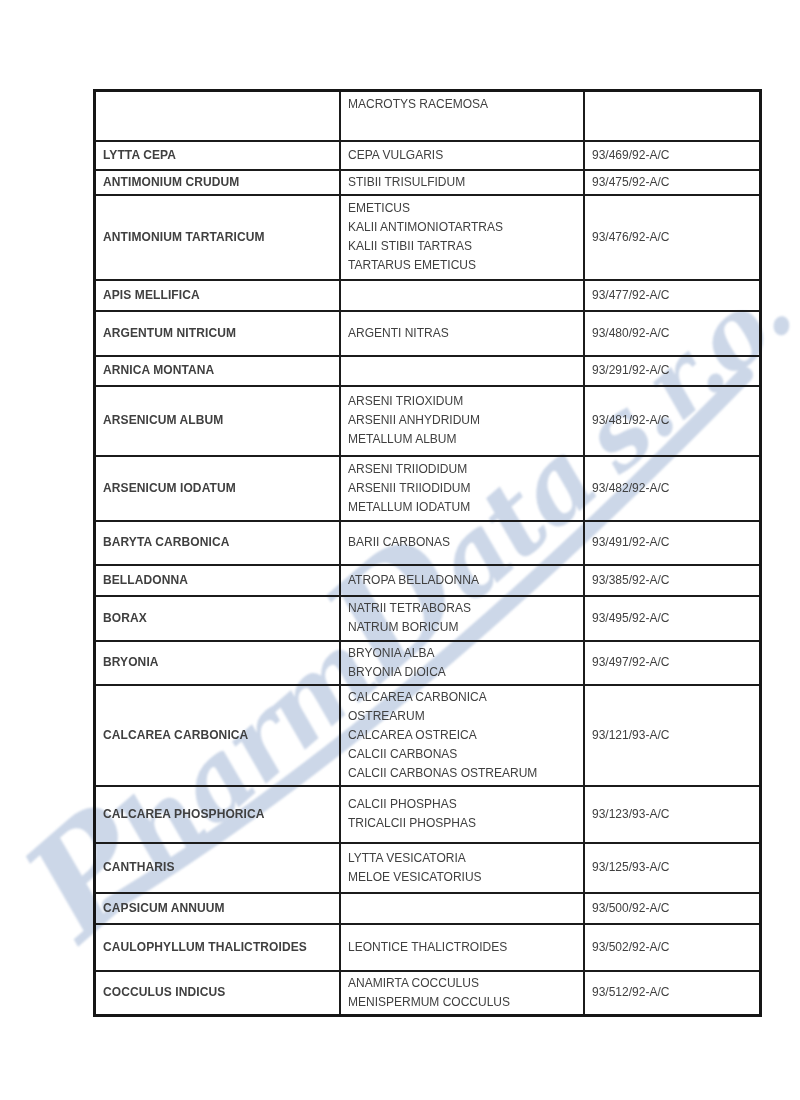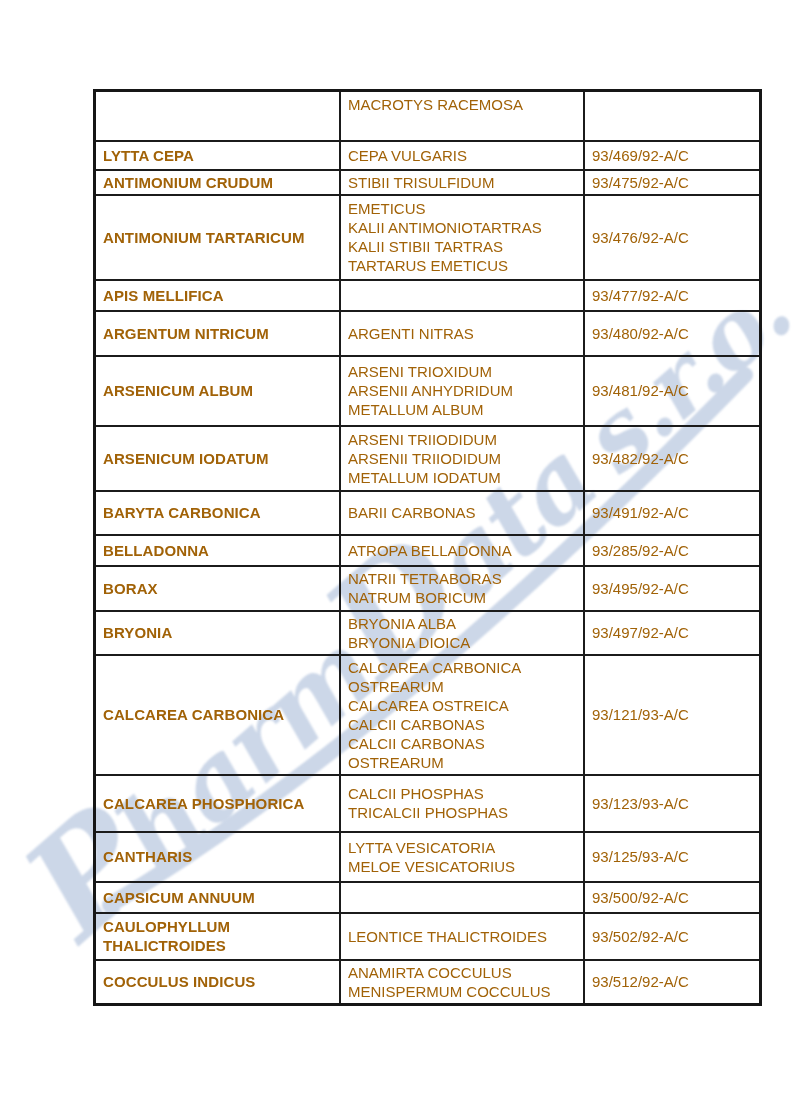--- a/index.html
+++ b/index.html
@@ -56,23 +56,23 @@
     border-collapse: collapse;
     table-layout: fixed;
     width: 622px;
     border: 3px solid #161616;
     background: transparent;
   }
   td {
     border: 2px solid #1b1b1b;
     vertical-align: middle;
     padding: 2px 6px 2px 7px;
-    font-size: 15px;
+    font-size: 12px;
     line-height: 19px;
-    color: #a16207;
+    color: #404040;
     overflow: hidden;
   }
   td.c1 { width: 230px; font-weight: bold; letter-spacing: 0.1px; }
   td.c2 { width: 229px; white-space: pre-line; }
   td.c3 { width: 161px; }
   tr.cont td.c2 { vertical-align: top; padding-top: 3px; }
 </style>
 </head>
 <body>
 
@@ -114,20 +114,25 @@
       <tr style="height:31px">
         <td class="c1">APIS MELLIFICA</td>
         <td class="c2"></td>
         <td class="c3">93/477/92-A/C</td>
       </tr>
       <tr style="height:45px">
         <td class="c1">ARGENTUM NITRICUM</td>
         <td class="c2">ARGENTI NITRAS</td>
         <td class="c3">93/480/92-A/C</td>
       </tr>
+      <tr style="height:30px">
+        <td class="c1">ARNICA MONTANA</td>
+        <td class="c2"></td>
+        <td class="c3">93/291/92-A/C</td>
+      </tr>
       <tr style="height:70px">
         <td class="c1">ARSENICUM ALBUM</td>
         <td class="c2">ARSENI TRIOXIDUM
 ARSENII ANHYDRIDUM
 METALLUM ALBUM</td>
         <td class="c3">93/481/92-A/C</td>
       </tr>
       <tr style="height:65px">
         <td class="c1">ARSENICUM IODATUM</td>
         <td class="c2">ARSENI TRIIODIDUM
@@ -136,21 +141,21 @@
         <td class="c3">93/482/92-A/C</td>
       </tr>
       <tr style="height:44px">
         <td class="c1">BARYTA CARBONICA</td>
         <td class="c2">BARII CARBONAS</td>
         <td class="c3">93/491/92-A/C</td>
       </tr>
       <tr style="height:31px">
         <td class="c1">BELLADONNA</td>
         <td class="c2">ATROPA BELLADONNA</td>
-        <td class="c3">93/285/92-A/C</td>
+        <td class="c3">93/385/92-A/C</td>
       </tr>
       <tr style="height:45px">
         <td class="c1">BORAX</td>
         <td class="c2">NATRII TETRABORAS
 NATRUM BORICUM</td>
         <td class="c3">93/495/92-A/C</td>
       </tr>
       <tr style="height:36px">
         <td class="c1">BRYONIA</td>
         <td class="c2">BRYONIA ALBA

